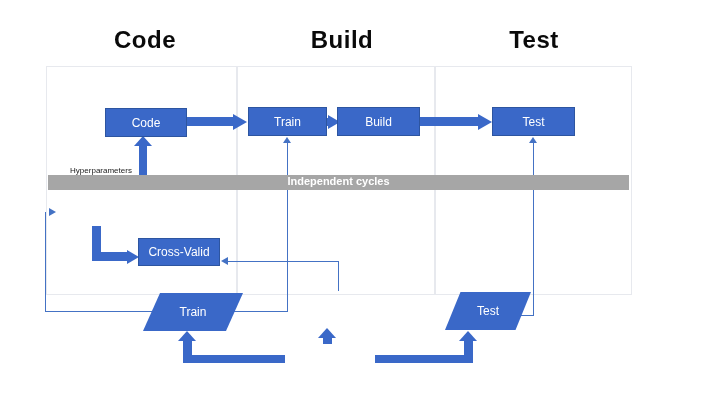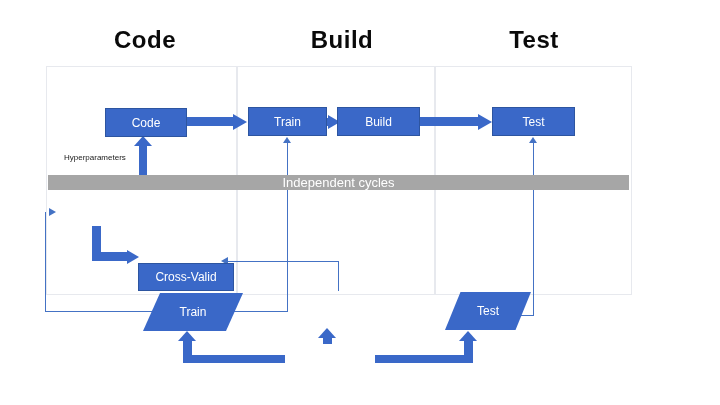--- a/index.html
+++ b/index.html
@@ -28,24 +28,24 @@
     position:absolute;background:var(--shape-blue);border:1px solid var(--shape-border);
     color:#fff;font-size:12px;display:flex;align-items:center;justify-content:center;
     box-sizing:border-box;z-index:4;
   }
   .pgram{
     position:absolute;background:var(--shape-blue);color:#fff;font-size:12px;
     display:flex;align-items:center;justify-content:center;z-index:4;
   }
   .bar{
     position:absolute;background:var(--bar-gray);color:var(--bar-text);
-    font-size:13px;font-weight:400;display:flex;align-items:flex-start;justify-content:center;
+    font-size:11px;font-weight:700;display:flex;align-items:flex-start;justify-content:center;
     z-index:3;
   }
-  .note{position:absolute;color:var(--annotation-text);font-size:8px;text-align:left;z-index:4;}
+  .note{position:absolute;color:var(--annotation-text);font-size:8px;text-align:center;z-index:4;margin-top:13px;}
   .shaft{position:absolute;background:var(--shape-blue);z-index:2;}
   .thin{position:absolute;background:var(--line-blue);z-index:1;}
   .tri{position:absolute;width:0;height:0;z-index:2;}
   
   .tr-right{border-top:8px solid transparent;border-bottom:8px solid transparent;border-left:14px solid var(--shape-blue);}
   .tr-right-sm{border-top:7px solid transparent;border-bottom:7px solid transparent;border-left:12px solid var(--shape-blue);}
   .tr-up{border-left:9px solid transparent;border-right:9px solid transparent;border-bottom:10px solid var(--shape-blue);}
   
   .tn-up{border-left:4px solid transparent;border-right:4px solid transparent;border-bottom:6px solid var(--line-blue);}
   .tn-right{border-top:4px solid transparent;border-bottom:4px solid transparent;border-left:7px solid var(--line-blue);}
@@ -93,21 +93,21 @@
 
   <div class="shaft" style="left:420px;top:117px;width:58px;height:9px"></div>
   <div class="tri tr-right" style="left:478px;top:114px"></div>
 
   <div class="shaft" style="left:139px;top:145px;width:8px;height:30px"></div>
   <div class="tri tr-up" style="left:134px;top:136px"></div>
 
   <div class="shaft" style="left:92px;top:226px;width:9px;height:35px"></div>
   <div class="shaft" style="left:92px;top:252px;width:36px;height:9px"></div>
   <div class="tri tr-right-sm" style="left:127px;top:250px"></div>
-  <div class="box" style="left:138px;top:263px;width:96px;height:28px">
+  <div class="box" style="left:138px;top:238px;width:82px;height:28px">
     <span>Cross-Valid</span>
   </div>
 
   <div class="box" style="left:105px;top:108px;width:82px;height:29px">
     <span>Code</span>
   </div>
   <div class="box" style="left:248px;top:107px;width:79px;height:29px">
     <span>Train</span>
   </div>
   <div class="box" style="left:337px;top:107px;width:83px;height:29px">

